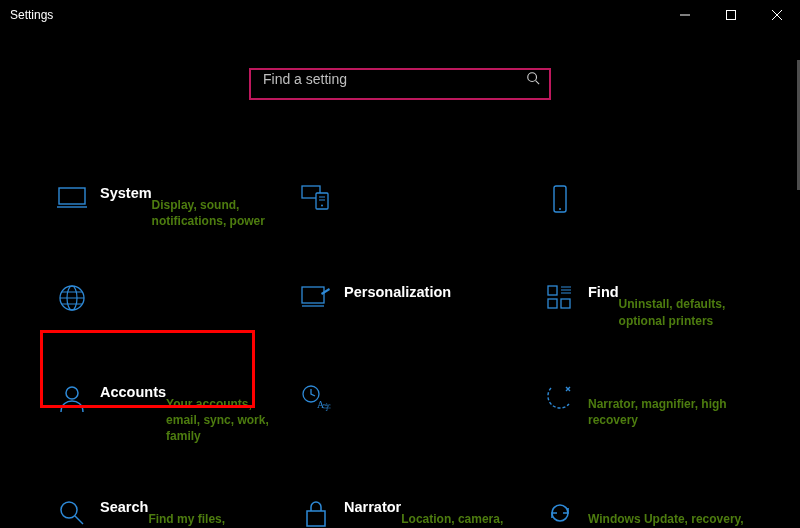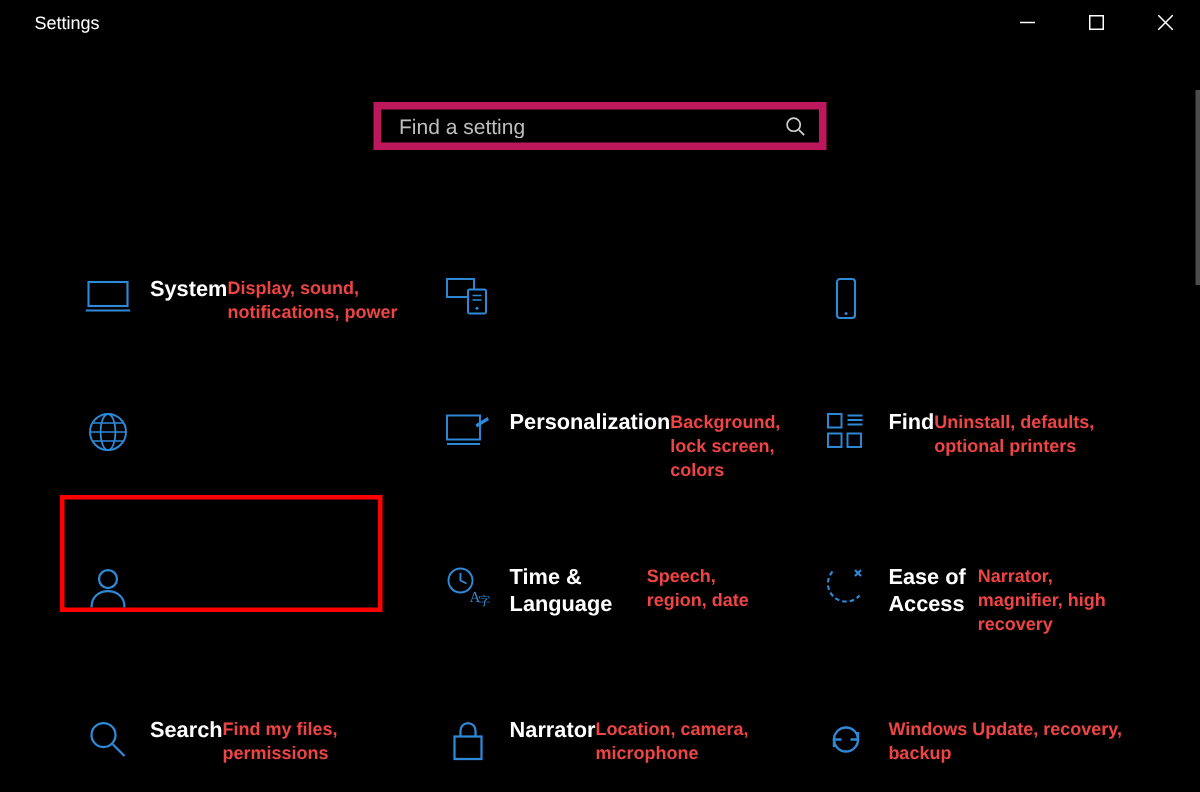--- a/index.html
+++ b/index.html
@@ -10,21 +10,21 @@
     background: #000;
     font-family: "Segoe UI", Arial, sans-serif;
     color: #fff;
     overflow: hidden;
     position: relative;
   }
   .titlebar {
     height: 30px;
     display: flex;
     align-items: center;
-    padding: 0 0 0 23px;
+    padding: 0 0 0 10px;
     background: #000;
   }
   .titlebar-title {
     font-size: 12px;
     color: #fff;
     flex: 1;
   }
   .win-controls {
     display: flex;
     height: 100%;
@@ -43,23 +43,23 @@
     height: calc(528px - 30px);
     overflow: hidden;
   }
   .search-wrap {
     position: absolute;
     top: 38px;
     left: 50%;
     transform: translateX(-50%);
     width: 302px;
     height: 32px;
-    border: 5px solid #be185d;
-    display: flex;
-    align-items: center;
+    border: 2px solid #be185d;
+    display: flex;
+    align-items: flex-start;
     padding: 0 8px 0 10px;
     background: #000;
   }
   .search-input {
     flex: 1;
     background: transparent;
     border: none;
     outline: none;
     color: #aaa;
     font-size: 14px;
@@ -101,23 +101,23 @@
   }
   .tile-icon svg { display: block; }
   .tile-text { display: flex; flex-direction: row; font-weight: bold; }
   .tile-title {
     font-size: 14.5px;
     color: #fff;
     line-height: 1.3;
   }
   .tile-desc {
     font-size: 12px;
-    color: #ef4444;
+    color: #4d7c0f;
     line-height: 1.35;
-    margin-top: 0;
+    margin-top: 13px;
     max-width: 170px;
   }
   .highlight-box {
     position: absolute;
     border: 3px solid #ff0000;
     pointer-events: none;
   }
   
   .scroll-stub {
     position: absolute;
@@ -212,21 +212,20 @@
     <div class="tile">
       <span class="tile-icon">
         <svg width="30" height="26" viewBox="0 0 30 26">
             <rect x="1" y="3" width="22" height="16" fill="none" stroke="currentColor" stroke-width="1.3"></rect>
             <path d="M20 9 l8 -5 l1 2 l-8 5 z" fill="currentColor"></path>
             <path d="M1 22 H23" stroke="currentColor" stroke-width="1.3"></path>
           </svg>
       </span>
       <div class="tile-text">
         <span class="tile-title">Personalization</span>
-        <span class="tile-desc">Background, lock screen, colors</span>
       </div>
     </div>
 
     <div class="tile">
       <span class="tile-icon">
         <svg width="28" height="28" viewBox="0 0 28 28">
             <rect x="2" y="2" width="9" height="9" fill="none" stroke="currentColor" stroke-width="1.3"></rect>
             <rect x="2" y="15" width="9" height="9" fill="none" stroke="currentColor" stroke-width="1.3"></rect>
             <rect x="15" y="15" width="9" height="9" fill="none" stroke="currentColor" stroke-width="1.3"></rect>
             <path d="M15 6 h10 M15 9 h10 M15 3 h10" stroke="currentColor" stroke-width="1.2"></path>
@@ -238,46 +237,45 @@
       </div>
     </div>
 
     <div class="tile">
       <span class="tile-icon">
         <svg width="26" height="30" viewBox="0 0 26 30">
             <circle cx="13" cy="9" r="6" fill="none" stroke="currentColor" stroke-width="1.5"></circle>
             <path d="M2 28 C2 20 8 17 13 17 C18 17 24 20 24 28" fill="none" stroke="currentColor" stroke-width="1.5"></path>
           </svg>
       </span>
+      <div class="tile-text">
+        <span class="tile-title">Accounts</span>
+        <span class="tile-desc">Your accounts, email, sync, work, family</span>
+      </div>
     </div>
 
     <div class="tile">
       <span class="tile-icon">
         <svg width="30" height="28" viewBox="0 0 30 28">
             <circle cx="10" cy="10" r="8" fill="none" stroke="currentColor" stroke-width="1.3"></circle>
             <path d="M10 5 V10 L14 12" stroke="currentColor" stroke-width="1.3" fill="none"></path>
             <text x="16" y="24" font-size="10" fill="currentColor" font-family="Segoe UI">A</text>
             <text x="22" y="26" font-size="8" fill="currentColor" font-family="Segoe UI">字</text>
           </svg>
       </span>
-      <div class="tile-text">
-        <span class="tile-title">Time &amp; Language</span>
-        <span class="tile-desc">Speech, region, date</span>
-      </div>
     </div>
 
     <div class="tile">
       <span class="tile-icon">
         <svg width="30" height="28" viewBox="0 0 30 28">
             <path d="M6 4 A10 10 0 1 0 24 20" fill="none" stroke="currentColor" stroke-width="1.4" stroke-dasharray="3 2"></path>
             <path d="M21 3 l4 4 M25 3 l-4 4" stroke="currentColor" stroke-width="1.4"></path>
           </svg>
       </span>
       <div class="tile-text">
-        <span class="tile-title">Ease of Access</span>
         <span class="tile-desc">Narrator, magnifier, high recovery</span>
       </div>
     </div>
 
     <div class="tile">
       <span class="tile-icon">
         <svg width="28" height="28" viewBox="0 0 28 28">
             <circle cx="11" cy="11" r="8" fill="none" stroke="currentColor" stroke-width="1.5"></circle>
             <path d="M17 17 L25 25" stroke="currentColor" stroke-width="1.5"></path>
           </svg>

